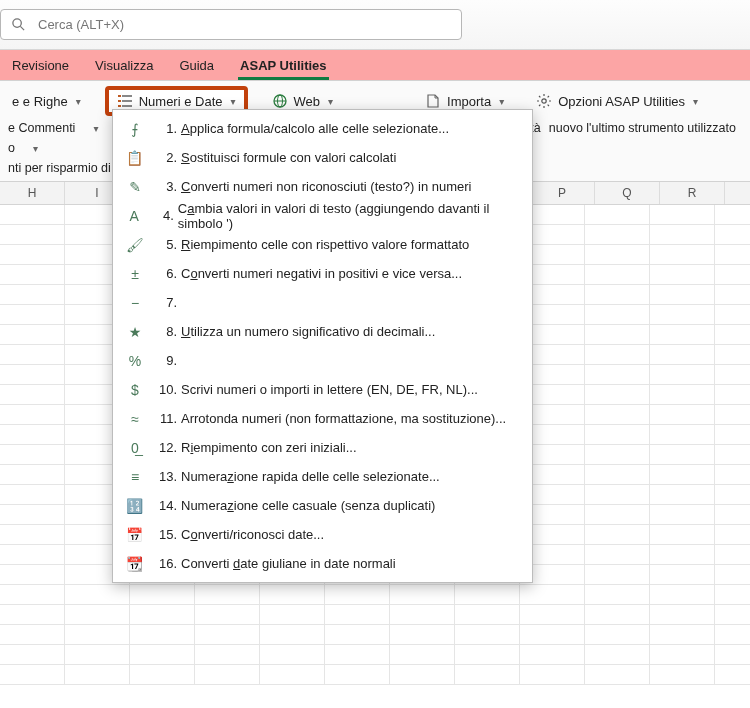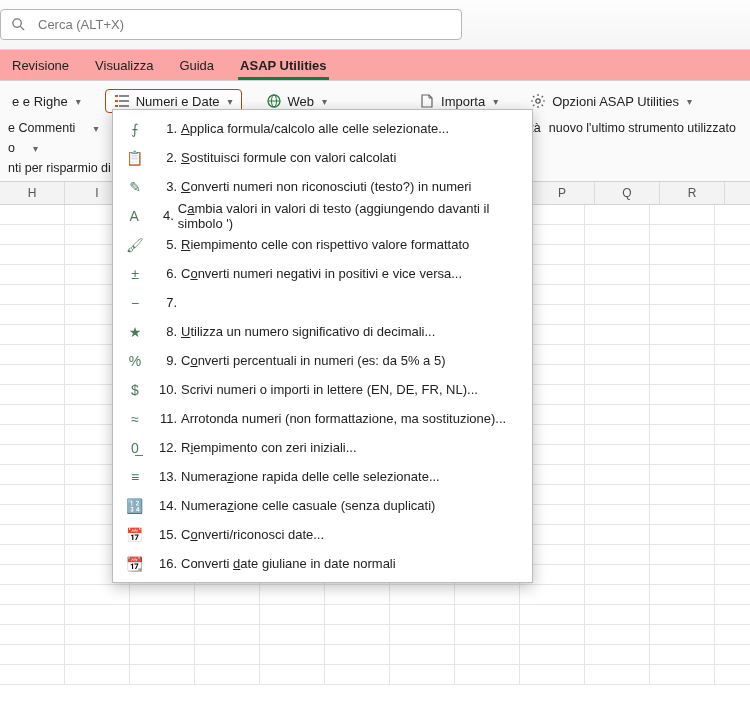--- a/index.html
+++ b/index.html
@@ -5,21 +5,21 @@
 html,body{margin:0;padding:0;font-family:"Segoe UI",Arial,sans-serif;font-size:13px;color:#222;background:#fff;width:750px;height:708px;overflow:hidden}
 .topbar{height:49px;background:linear-gradient(#fdfdfd,#f5f5f5);border-bottom:1px solid #d7d7d7;display:flex;align-items:center;justify-content:flex-start}
 .search{width:440px;height:29px;background:#fff;border:1px solid #b7b7b7;border-radius:4px;display:flex;align-items:center;padding:0 10px;color:#767676}
 .search svg{width:15px;height:15px;margin-right:12px}
 .tabs{height:30px;display:flex;align-items:flex-end;gap:22px;padding:0 10px;border-bottom:1px solid #d2d2d2;background:#fca5a5}
 .tab{padding:6px 2px 7px;font-size:13px;cursor:pointer}
 .tab.active{font-weight:700;border-bottom:3px solid #107c41;padding-bottom:4px}
 .ribbon{background:#fafafa;border-bottom:1px solid #d2d2d2;padding:6px 8px 6px 4px;position:relative}
 .ribbon-row1{display:flex;align-items:center;gap:16px;height:28px}
 .ribbon-btn{display:flex;align-items:center;gap:6px;padding:3px 8px;border-radius:4px;cursor:pointer;font-size:13px}
-.ribbon-btn.dd{border:1px solid #c2410c;background:#fff}
+.ribbon-btn.dd{border:4px solid #c2410c;background:#fff}
 .ribbon-btn svg{width:16px;height:16px}
 .chev{font-size:10px;margin-left:2px;color:#666}
 .ribbon-row2{margin-top:6px;display:flex;gap:20px;flex-wrap:wrap;padding-left:4px}
 .rlink{font-size:12.5px;color:#222;cursor:pointer;display:flex;align-items:center;gap:16px}
 .right-links{position:absolute;right:14px;top:40px;display:flex;gap:8px;font-size:12.5px}
 .colhdr{height:22px;display:flex;border-bottom:1px solid #d4d4d4;background:#f3f3f3}
 .colhdr .ch{flex:0 0 64px;text-align:center;line-height:22px;border-right:1px solid #dcdcdc;font-size:12px;color:#555}
 .grid{position:relative;background:#fff}
 .grid-row{height:20px;display:flex}
 .grid-row .cell{flex:0 0 64px;border-right:1px solid #e5e5e5;border-bottom:1px solid #e5e5e5}
@@ -501,21 +501,20 @@
       <span class="num">7.</span>
     </div>
     <div class="mi">
       <span class="mic">★</span>
       <span class="num">8.</span>
       <span class="lbl"><u>U</u>tilizza un numero significativo di decimali...</span>
     </div>
     <div class="mi">
       <span class="mic">%</span>
       <span class="num">9.</span>
-      <span class="lbl">C<u>o</u>nverti percentuali in numeri (es: da 5% a 5)</span>
     </div>
     <div class="mi">
       <span class="mic">$</span>
       <span class="num">10.</span>
       <span class="lbl">Scrivi numeri o importi in lettere (EN, DE, FR, NL)...</span>
     </div>
     <div class="mi">
       <span class="mic">≈</span>
       <span class="num">11.</span>
       <span class="lbl">Arrotonda numeri (non formattazione, ma sostituzione)...</span>

